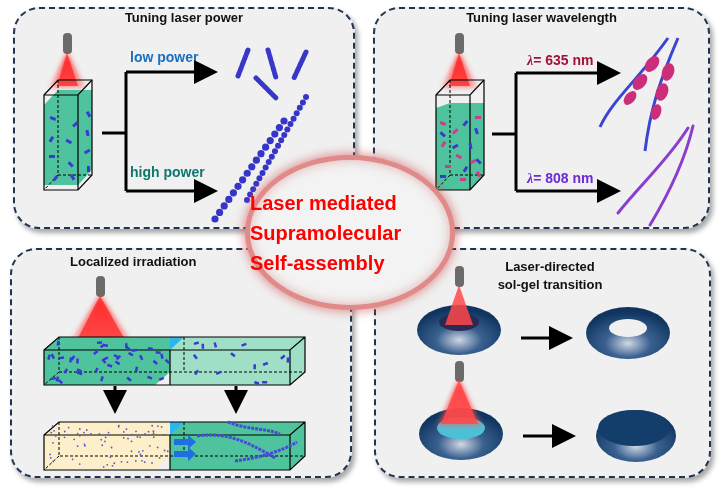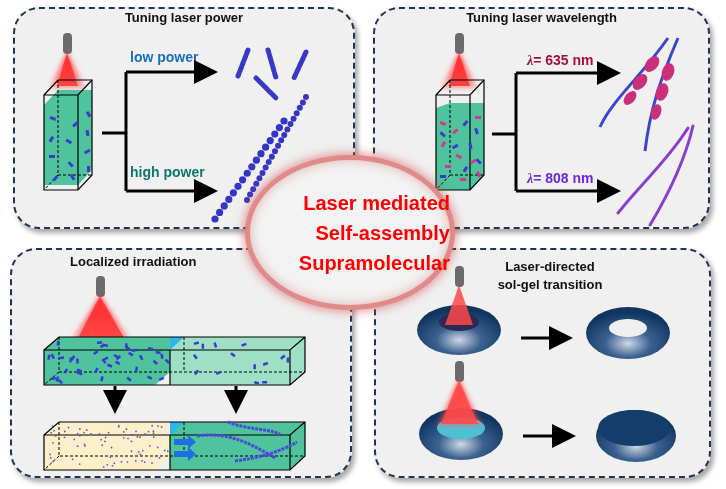--- a/index.html
+++ b/index.html
@@ -3,21 +3,21 @@
 <meta charset="utf-8">
 <style>
   html,body{margin:0;padding:0;background:#ffffff;}
   body{width:726px;height:489px;position:relative;overflow:hidden;font-family:"Liberation Sans",sans-serif;}
   .panel{position:absolute;background:#f0f0f0;border:2px dashed #1f3354;border-radius:26px;box-shadow:3px 4px 5px rgba(0,0,0,0.35);box-sizing:border-box;}
   .ptitle{position:absolute;font-weight:bold;color:#111;font-size:13px;text-align:center;white-space:nowrap;}
   .lbl{position:absolute;font-weight:bold;font-size:14px;white-space:nowrap;}
   svg{position:absolute;left:0;top:0;overflow:visible;}
   .center{position:absolute;left:250px;top:160px;width:200px;height:145px;border-radius:50%;background:#f3f3f3;
     box-shadow:0 0 0 5px #e08a8a, 0 0 10px 7px rgba(210,80,80,0.55), inset 0 0 12px rgba(200,80,80,0.4);
-    display:flex;flex-direction:column;align-items:flex-end;justify-content:center;}
+    display:flex;flex-direction:column;align-items:flex-start;justify-content:center;}
   .center span{color:#ff0000;font-weight:bold;font-size:20px;line-height:30px;white-space:nowrap;}
 </style>
 </head>
 <body>
 
 <div class="panel" style="left:13px;top:7px;width:342px;height:222px;"></div>
 <div class="ptitle" style="left:13px;top:10px;width:342px;">Tuning laser power</div>
 <div class="lbl" style="left:130px;top:49px;color:#1a6fbf;">low power</div>
 <div class="lbl" style="left:130px;top:164px;color:#0f766e;">high power</div>
 
@@ -391,15 +391,15 @@
     <path d="M459,380 L441,424 L478,424 Z" fill="#ff4848" opacity="0.85"></path>
   </g>
   <g>
     <ellipse cx="636" cy="436" rx="40" ry="26" fill="url(#torusG)"></ellipse>
     <ellipse cx="634" cy="428" rx="36" ry="18" fill="#133d6b"></ellipse>
   </g>
 </svg>
 
 <div class="center">
   <span>Laser mediated</span>
+  <span>Supramolecular</span>
   <span>Self-assembly</span>
-  <span>Supramolecular</span>
 </div>
 
 </body></html>

